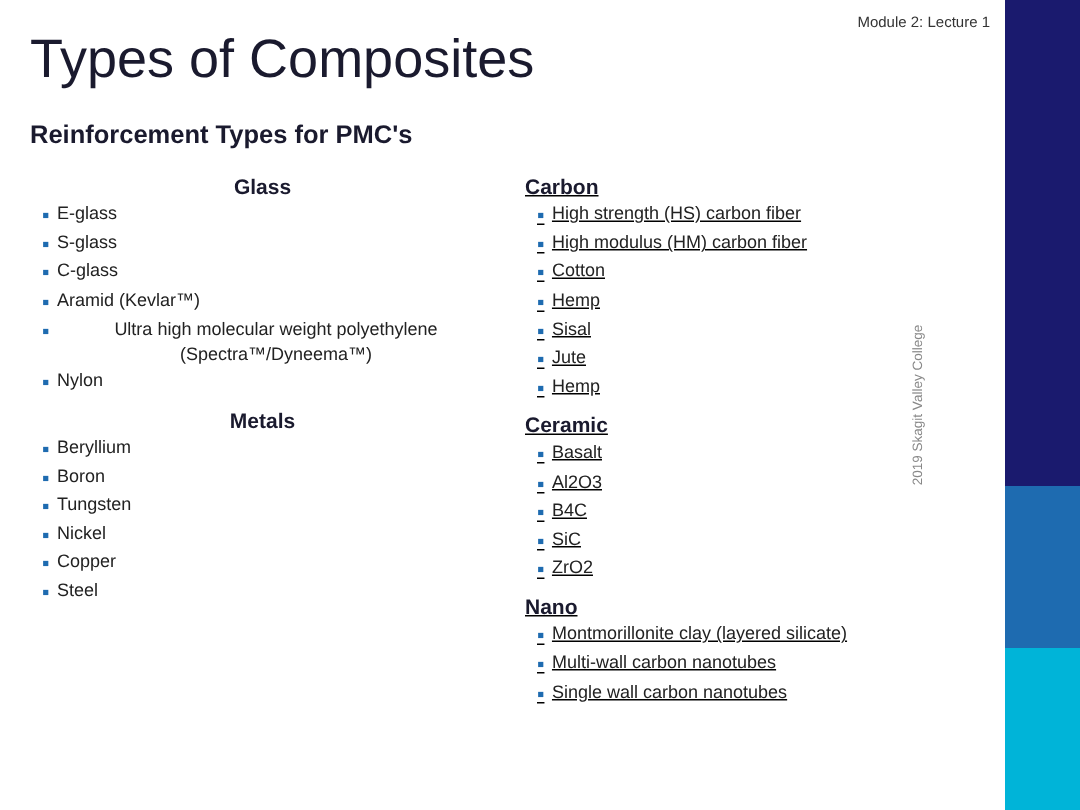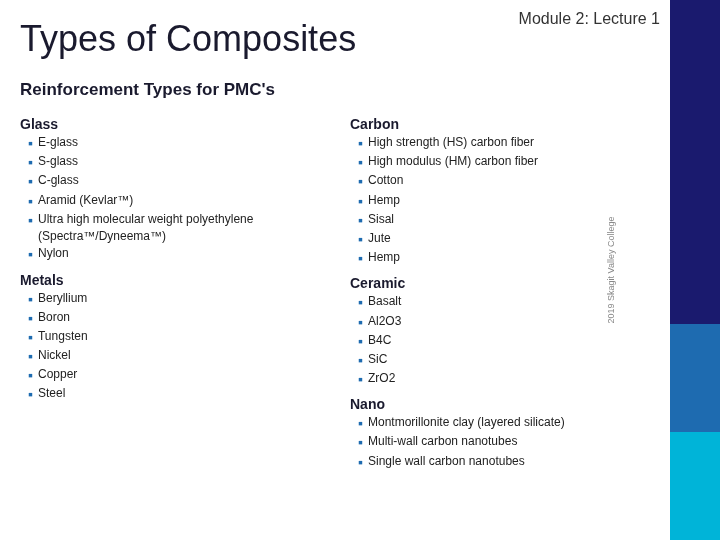--- a/index.html
+++ b/index.html
@@ -9,21 +9,21 @@
       background: #ffffff;
       font-family: Arial, sans-serif;
       overflow: hidden;
       position: relative;
     }
 
     .module-label {
       position: absolute;
       top: 10px;
       right: 60px;
-      font-size: 16px;
+      font-size: 10px;
       color: #333;
     }
 
     .page-title {
       position: absolute;
       top: 18px;
       left: 20px;
       font-size: 36px;
       font-weight: normal;
       color: #1a1a2e;
@@ -43,25 +43,27 @@
       top: 108px;
       left: 20px;
       right: 60px;
       display: flex;
       gap: 0px;
     }
 
     .left-col {
       flex: 1;
       padding-right: 10px;
+      text-align: center;
     }
 
     .right-col {
       flex: 1;
       padding-left: 10px;
+      text-decoration: underline;
     }
 
     .category-title {
       font-size: 14px;
       font-weight: bold;
       color: #1a1a2e;
       margin-top: 8px;
       margin-bottom: 2px;
     }
 

